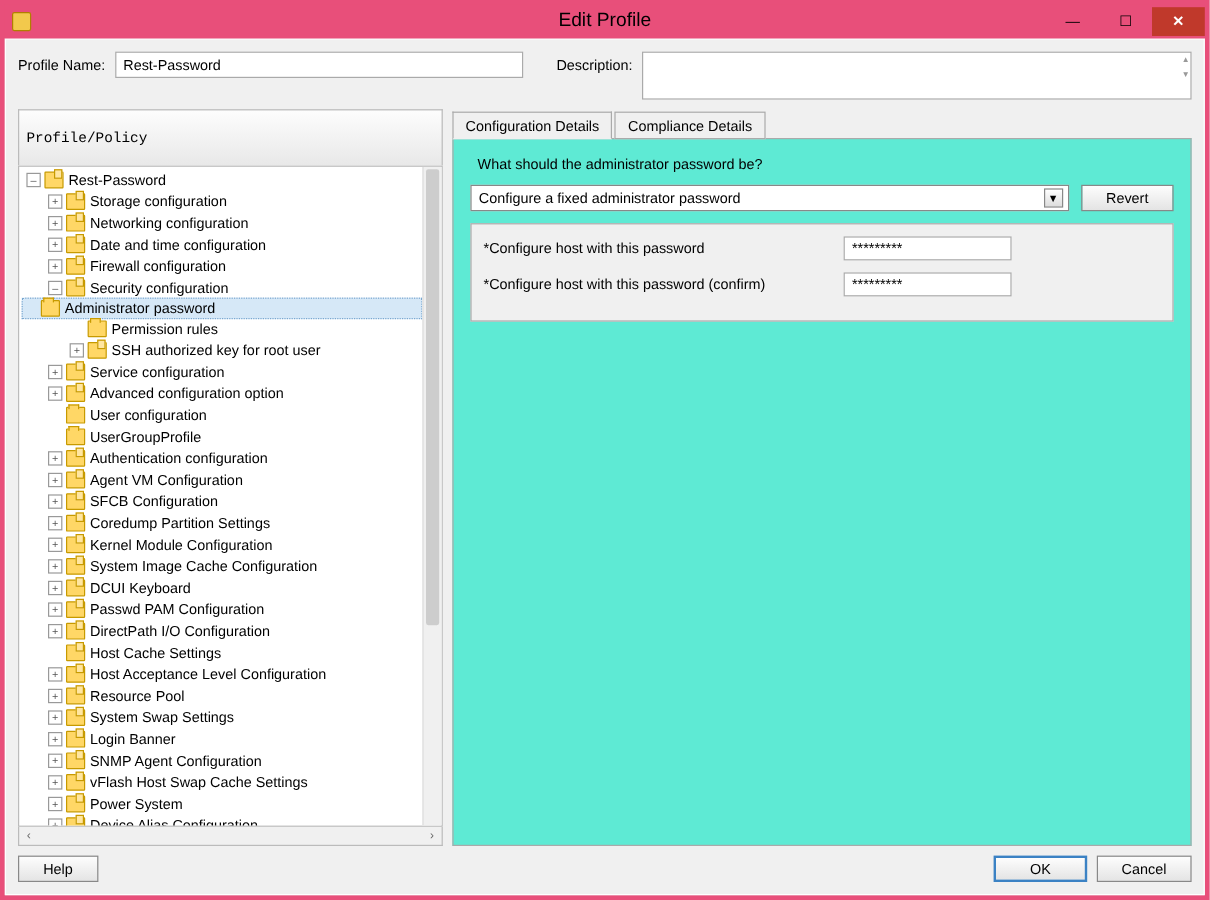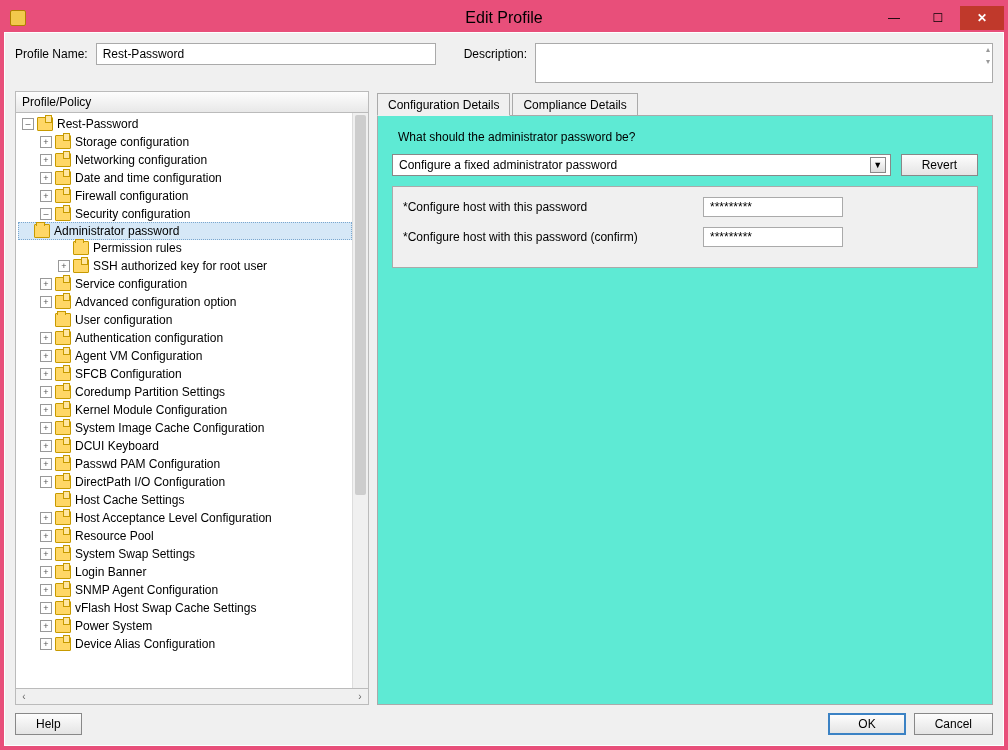--- a/index.html
+++ b/index.html
@@ -111,21 +111,22 @@
   .left-panel {
     width: 354px;
     display: flex;
     flex-direction: column;
     min-height: 0;
   }
   .tree-header {
     background: linear-gradient(#fdfdfd,#e8e8e8);
     border: 1px solid #bbb;
     border-bottom: none;
-    padding: 3px 6px;
+    padding: 16px 6px;
+    font-family: Liberation Mono, monospace;
   }
   .tree-container {
     flex: 1;
     border: 1px solid #bbb;
     background: #fff;
     overflow: hidden;
     position: relative;
     display: flex;
   }
   .tree-scroll {
@@ -400,20 +401,25 @@
               </div>
               <div class="tree-node" style="padding-left: 22px;">
                 <span class="exp">+</span>
                 <span class="node-icon profile"></span>
                 <span class="node-label">Advanced configuration option</span>
               </div>
               <div class="tree-node" style="padding-left: 22px;">
                 <span class="exp blank"></span>
                 <span class="node-icon folder"></span>
                 <span class="node-label">User configuration</span>
+              </div>
+              <div class="tree-node" style="padding-left: 22px;">
+                <span class="exp blank"></span>
+                <span class="node-icon folder"></span>
+                <span class="node-label">UserGroupProfile</span>
               </div>
               <div class="tree-node" style="padding-left: 22px;">
                 <span class="exp">+</span>
                 <span class="node-icon profile"></span>
                 <span class="node-label">Authentication configuration</span>
               </div>
               <div class="tree-node" style="padding-left: 22px;">
                 <span class="exp">+</span>
                 <span class="node-icon profile"></span>
                 <span class="node-label">Agent VM Configuration</span>

